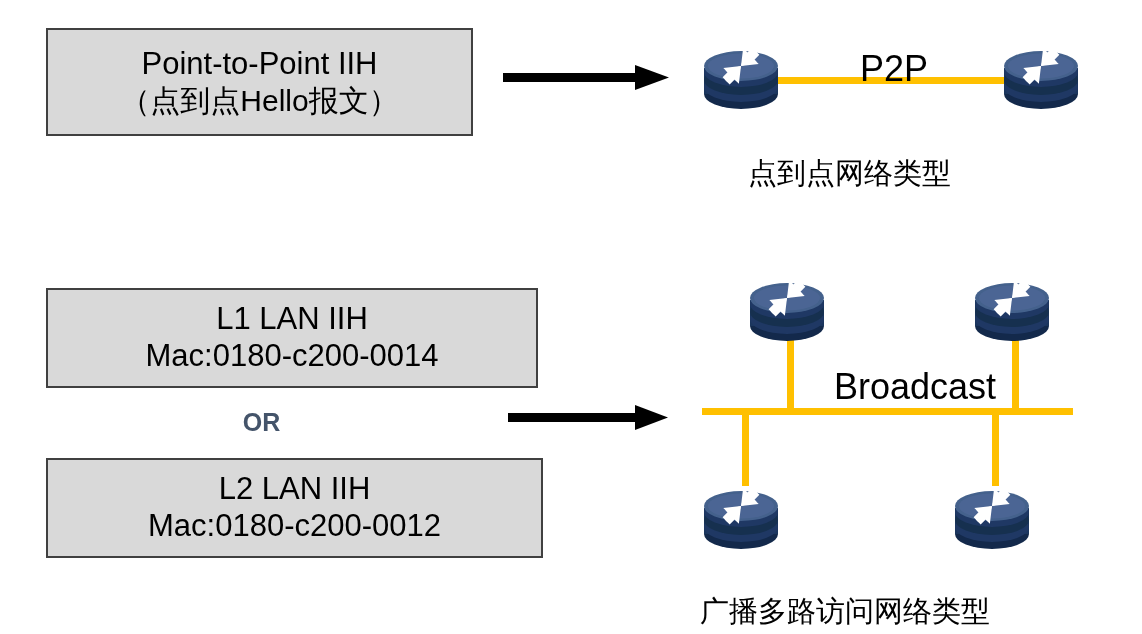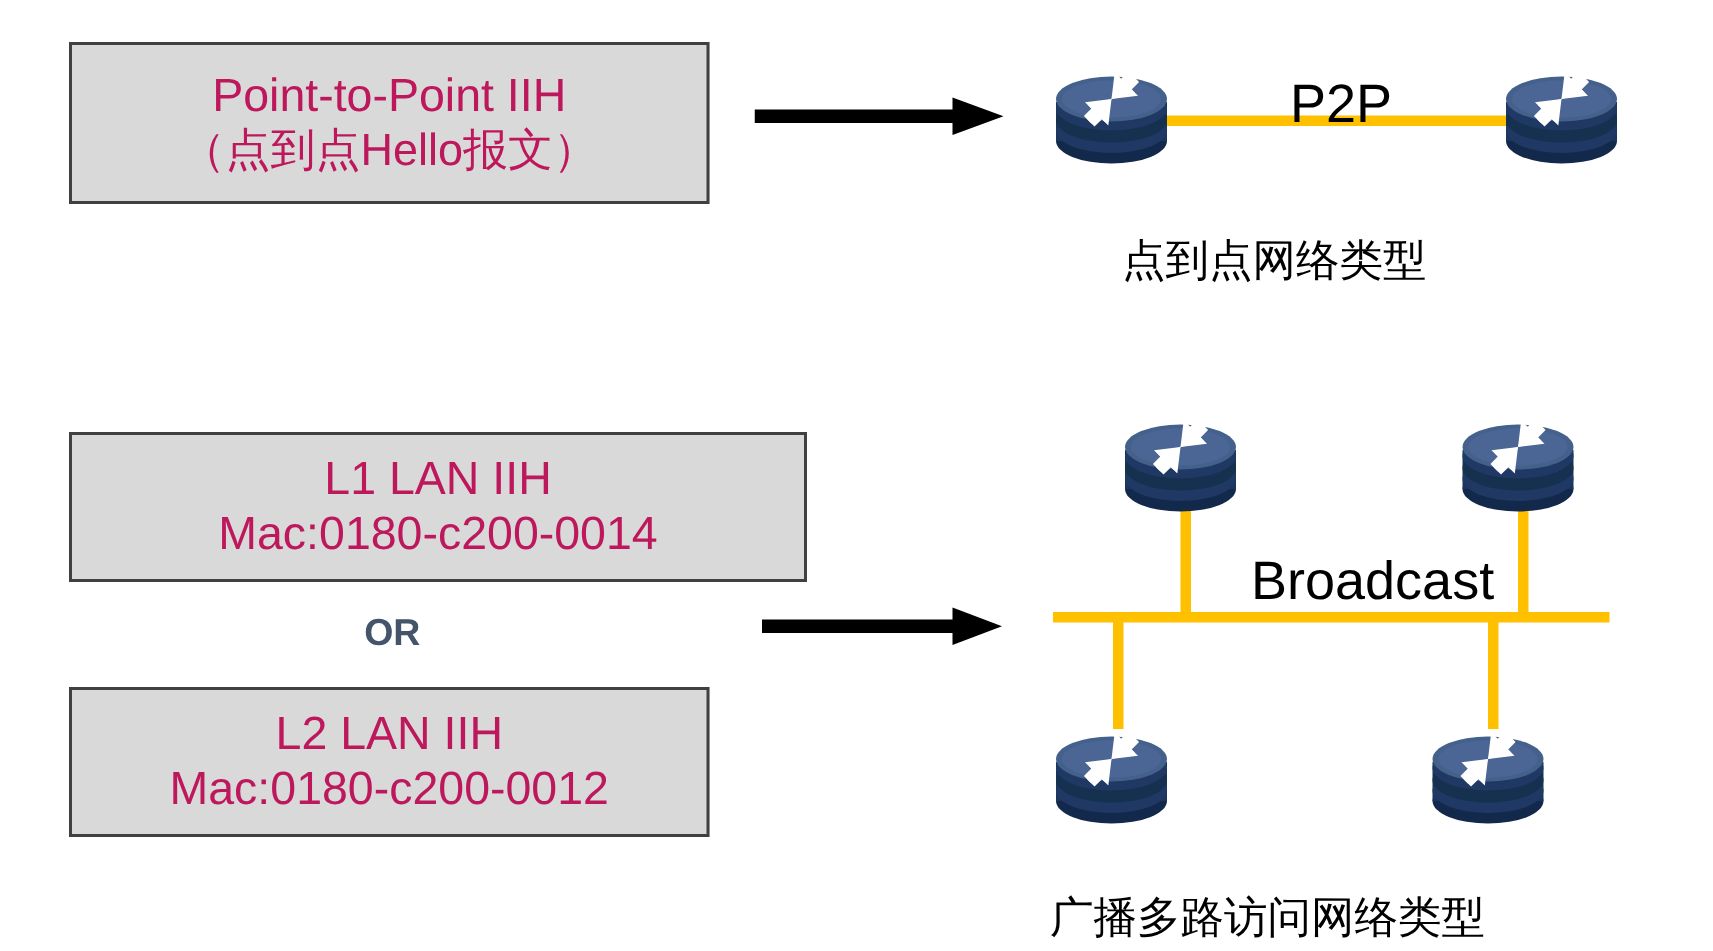--- a/index.html
+++ b/index.html
@@ -21,29 +21,29 @@
     position: absolute;
     background: #d9d9d9;
     border: 2px solid #404040;
     box-sizing: border-box;
     display: flex;
     flex-direction: column;
     align-items: center;
     justify-content: center;
     line-height: 1.18;
     font-size: 31px;
-    color: #be185d;
+    color: #000000;
     text-align: center;
   }
   .label-box .line { display: block; white-space: nowrap; }
   .label-box .line-cn { font-size: 30px; }
 
   #box-p2p      { left: 46px;  top: 28px;  width: 427px; height: 108px; }
   #box-l1       { left: 46px;  top: 288px; width: 492px; height: 100px; }
-  #box-l2       { left: 46px;  top: 458px; width: 427px; height: 100px; }
+  #box-l2       { left: 46px;  top: 458px; width: 497px; height: 100px; }
 
   .or-label {
     position: absolute;
     left: 48px;
     top: 408px;
     width: 427px;
     text-align: center;
     font-size: 25px;
     font-weight: bold;
     color: #44546a;

